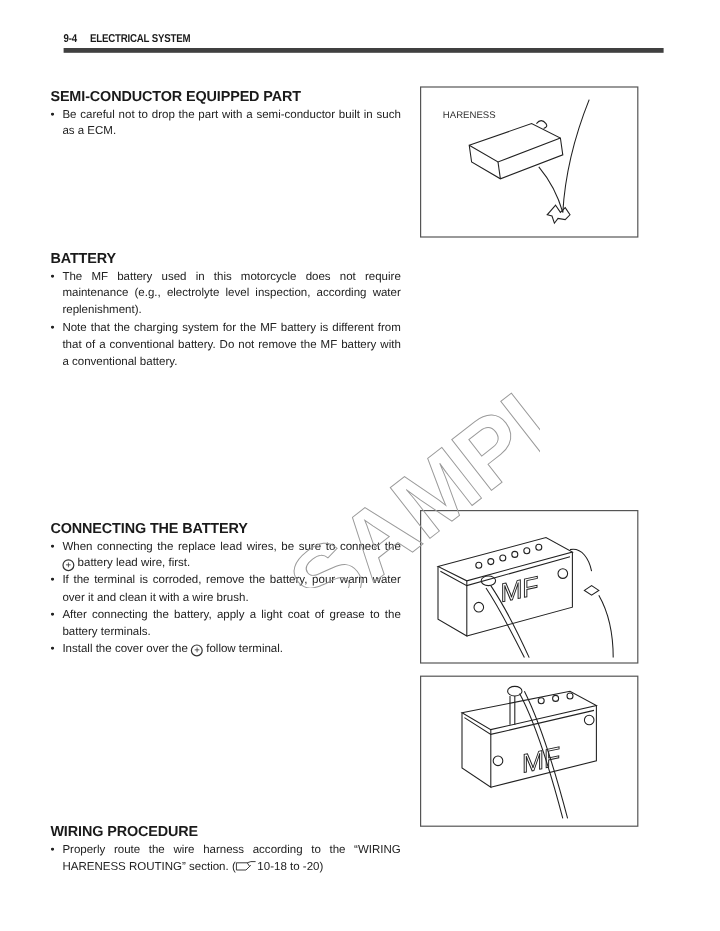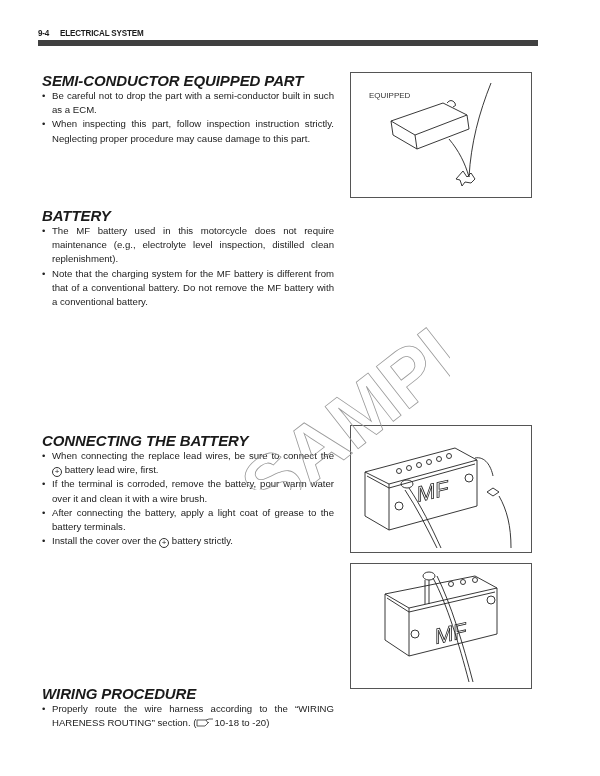--- a/index.html
+++ b/index.html
@@ -1,26 +1,26 @@
 <!DOCTYPE html>
 <html><head>
 <meta charset="utf-8">
 <style>
   html, body { margin: 0; padding: 0; background: #ffffff; }
   body { width: 600px; height: 776px; position: relative; overflow: hidden;
          font-family: "Liberation Sans", sans-serif; color: #1a1a1a; }
-  .page-header { position: absolute; left: 38px; top: 26px; width: 500px; height: 14px;
-                 border-bottom: 6px solid #404040; }
+  .page-header { position: absolute; left: 53px; top: 26px; width: 500px; height: 14px;
+                 border-bottom: 4px solid #404040; }
   .page-header span { font-family: "Liberation Sans", sans-serif; font-weight: bold;
                       font-size: 9.5px; letter-spacing: -0.2px; position: absolute; top: 1px; transform: scaleX(0.85); transform-origin: left; }
   .ph-num { left: 0; }
   .ph-title { left: 22px; }
 
   .section { position: absolute; left: 42px; width: 292px; }
-  .section h2 { margin: 0; font-size: 15px; font-weight: bold; letter-spacing: -0.1px; line-height: 17px; font-style: italic; }
+  .section h2 { margin: 0; font-size: 12px; font-weight: bold; letter-spacing: -0.1px; line-height: 17px; }
   .section ul { margin: 0; padding: 0; list-style: none; }
   .section li { position: relative; padding-left: 10px; font-size: 9.6px; line-height: 14.2px;
                 text-align: justify; color: #222; }
   .section li::before { content: "\2022"; position: absolute; left: 0; top: 0; }
   .circ { display: inline-block; width: 8px; height: 8px; border: 0.8px solid #333; border-radius: 50%;
           font-size: 8px; line-height: 8px; text-align: center; vertical-align: -1px; }
 
   .fig { position: absolute; border: 1px solid #555; background: #fff; }
   .fig svg { position: absolute; left: 0; top: 0; }
   .fig-label { position: absolute; font-size: 8px; color: #333; }
@@ -32,59 +32,58 @@
 
 <div class="page-header">
   <span class="ph-num">9-4</span>
   <span class="ph-title">ELECTRICAL SYSTEM</span>
 </div>
 
 <div class="section" style="top:72px;">
   <h2>SEMI-CONDUCTOR EQUIPPED PART</h2>
   <ul>
     <li>Be careful not to drop the part with a semi-conductor built in such as a ECM.</li>
-    <li>When inspecting this part, follow inspection instruction strictly. Neglecting proper procedure may cause damage to this part.</li>
   </ul>
 </div>
 
 <div class="section" style="top:207px;">
   <h2>BATTERY</h2>
   <ul>
-    <li>The MF battery used in this motorcycle does not require maintenance (e.g., electrolyte level inspection, distilled clean replenishment).</li>
+    <li>The MF battery used in this motorcycle does not require maintenance (e.g., electrolyte level inspection, according water replenishment).</li>
     <li>Note that the charging system for the MF battery is different from that of a conventional battery. Do not remove the MF battery with a conventional battery.</li>
   </ul>
 </div>
 
 <div class="section" style="top:432px;">
   <h2>CONNECTING THE BATTERY</h2>
   <ul>
     <li>
       <span>When connecting the replace lead wires, be sure to connect the </span><span class="circ">+</span><span> battery lead wire, first.</span>
     </li>
     <li>If the terminal is corroded, remove the battery, pour warm water over it and clean it with a wire brush.</li>
     <li>After connecting the battery, apply a light coat of grease to the battery terminals.</li>
     <li>
-      <span>Install the cover over the </span><span class="circ">+</span><span> battery strictly.</span>
+      <span>Install the cover over the </span><span class="circ">+</span><span> follow terminal.</span>
     </li>
   </ul>
 </div>
 
 <div class="section" style="top:685px;">
   <h2>WIRING PROCEDURE</h2>
   <ul>
     <li>
       <span>Properly route the wire harness according to the “WIRING HARENESS ROUTING” section. (</span><span><svg width="18" height="9" viewBox="0 0 18 9" style="vertical-align:-1px">
             <path d="M1 2 H10 L13 1 H17 M10 2 L12 5 M1 2 V8 H9 L13 4" fill="none" stroke="#333" stroke-width="0.8"></path>
           </svg></span><span>10-18 to -20)</span>
     </li>
   </ul>
 </div>
 
 <div class="fig" style="left:350px; top:72px; width:180px; height:124px;">
-  <span class="fig-label" style="left:18px; top:18px;">EQUIPPED</span>
+  <span class="fig-label" style="left:18px; top:18px;">HARENESS</span>
   <svg width="180" height="124" viewBox="0 0 180 124">
     <g fill="none" stroke="#222" stroke-width="0.9">
       <path d="M40 48 L92 30 L116 42 L118 56 L66 76 L42 62 Z"></path>
       <path d="M40 48 L64 62 L116 42"></path>
       <path d="M64 62 L66 76"></path>
       <path d="M96 30 q4 -5 8 0 q2 3 -2 4"></path>
       <path d="M140 10 C128 40 120 70 118 104"></path>
       <path d="M98 66 C108 78 114 90 118 104"></path>
       <path d="M112 98 l4 6 l4 -4 l4 6 l-4 4 l-6 -1 l-3 4 l-2 -6 l-4 -1 Z"></path>
     </g>

